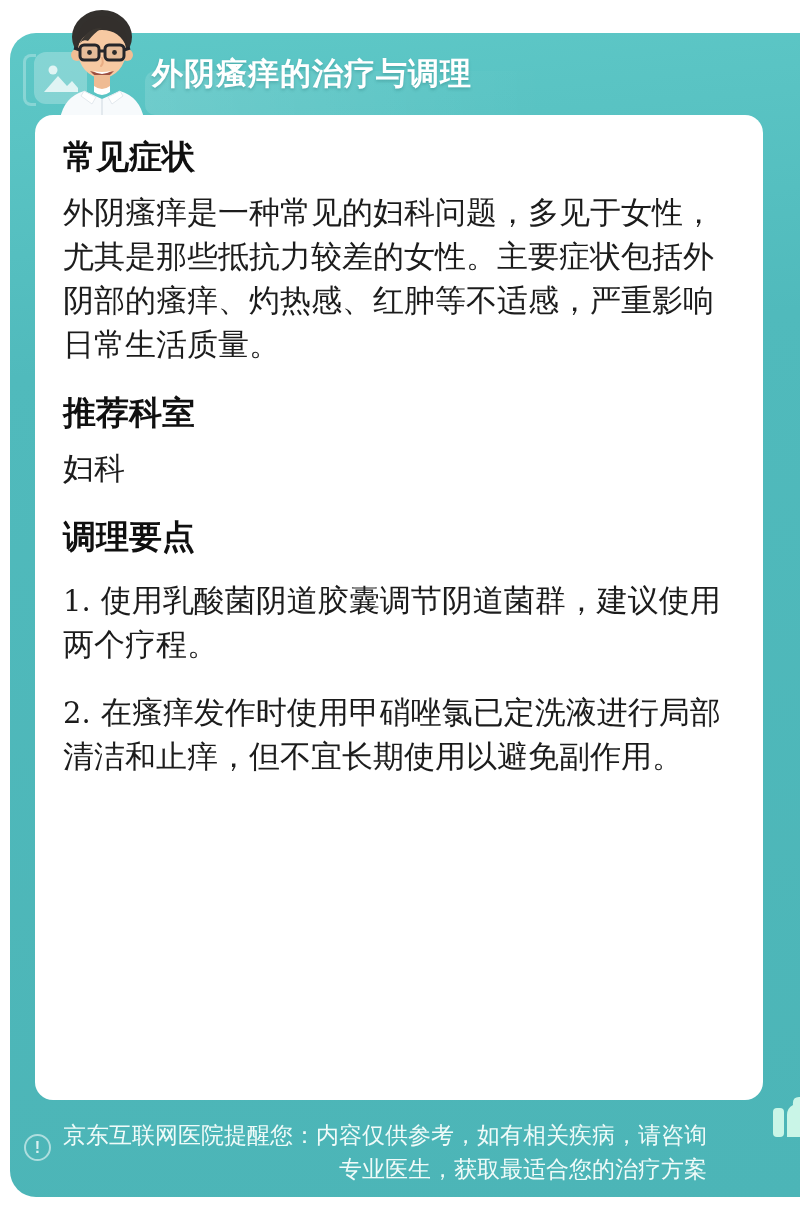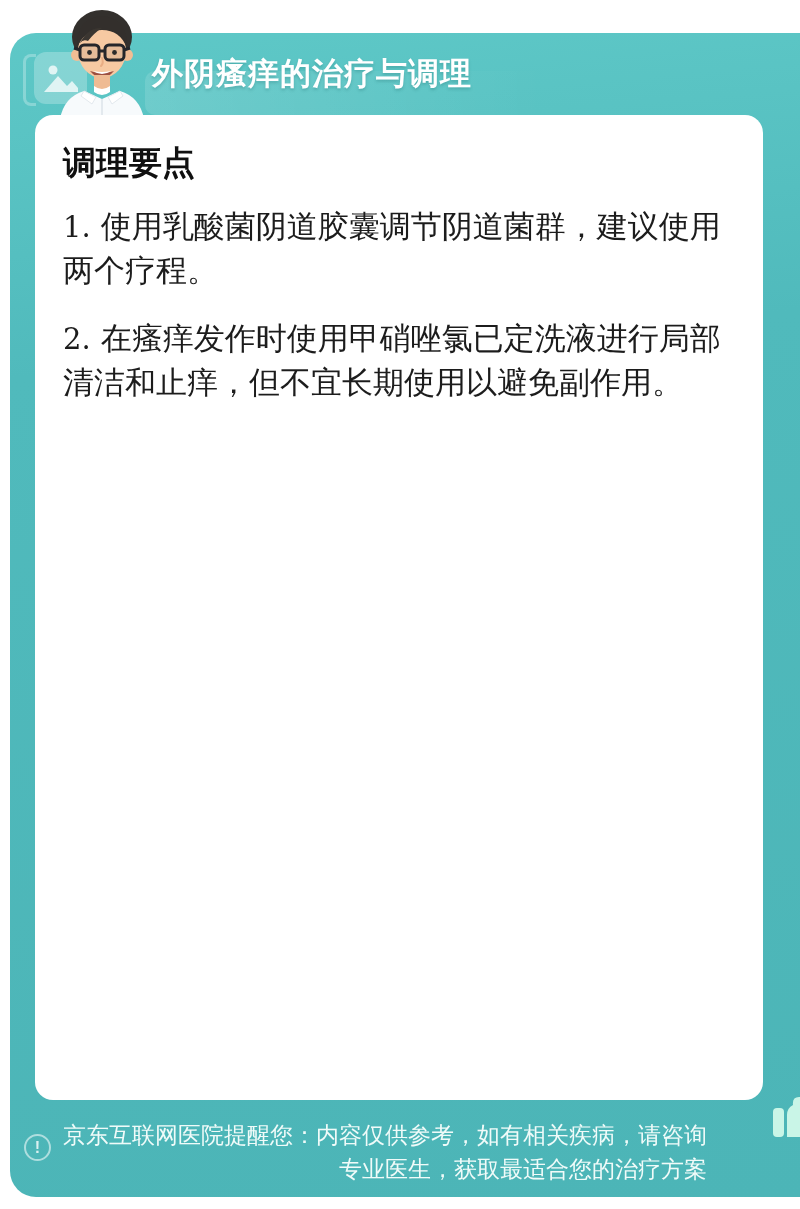--- a/index.html
+++ b/index.html
@@ -122,21 +122,25 @@
         <path d="M80 88 L68 94 L72 101 L83 93 Z" fill="#ffffff" stroke="#e3e9ee" stroke-width="1"></path>
         <path d="M62 96 L62 116" stroke="#e3e9ee" stroke-width="2"></path>
         <path d="M54 83 Q62 89 70 83 L70 89 Q62 95 54 89 Z" fill="#ffffff"></path>
       </svg>
     </div>
 
     <div class="page-title">外阴瘙痒的治疗与调理</div>
   </div>
 
   <div class="card">
+    <h2 class="sec-heading first">常见症状</h2>
+    <p class="sec-body">外阴瘙痒是一种常见的妇科问题，多见于女性，尤其是那些抵抗力较差的女性。主要症状包括外阴部的瘙痒、灼热感、红肿等不适感，严重影响日常生活质量。</p>
 
+    <h2 class="sec-heading">推荐科室</h2>
+    <p class="dept-value">妇科</p>
 
     <h2 class="sec-heading">调理要点</h2>
     <div class="tips">
       <p class="tip"><span class="tip-num">1.</span><span>使用乳酸菌阴道胶囊调节阴道菌群，建议使用两个疗程。</span></p>
       <p class="tip"><span class="tip-num">2.</span><span>在瘙痒发作时使用甲硝唑氯已定洗液进行局部清洁和止痒，但不宜长期使用以避免副作用。</span></p>
     </div>
   </div>
 
   <div class="footer">
     <div class="alert-icon"><span>!</span></div>

